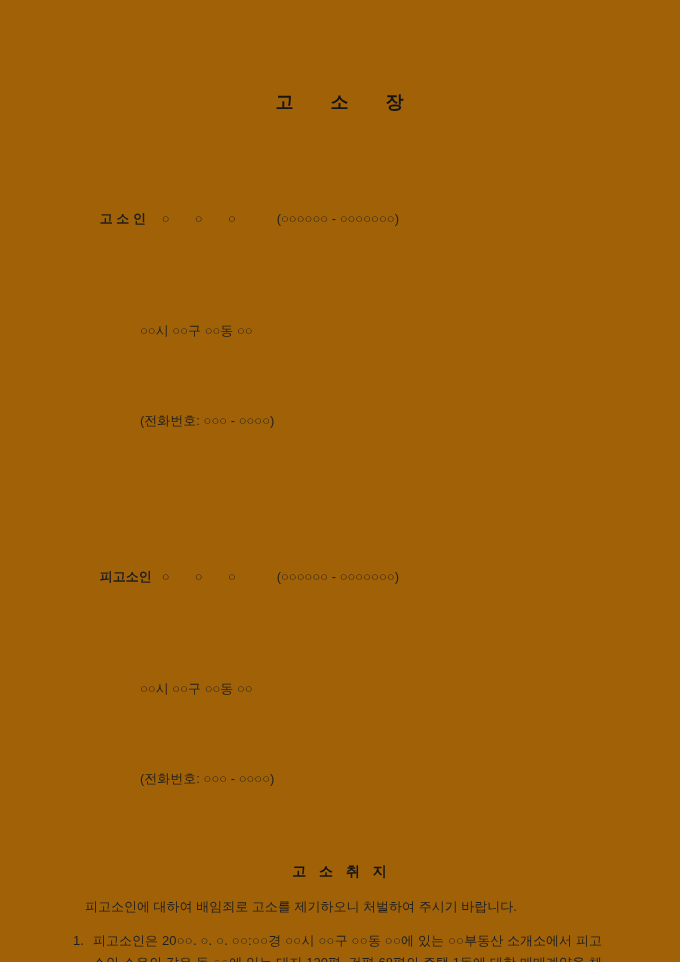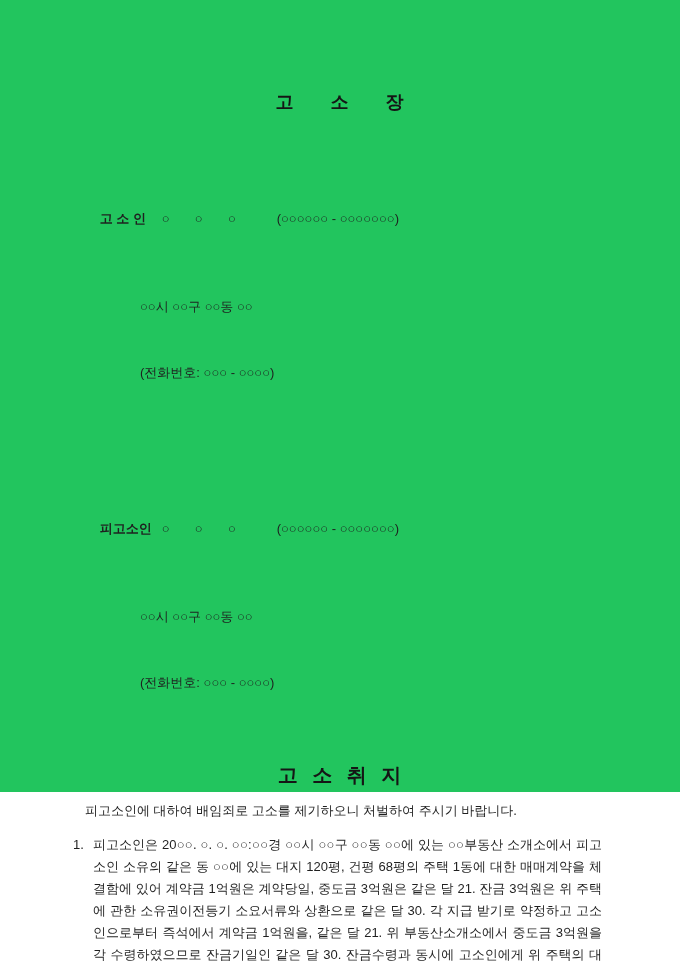--- a/index.html
+++ b/index.html
@@ -8,24 +8,24 @@
     background: #ffffff;
   }
   body {
     width: 680px;
     height: 962px;
     overflow: hidden;
   }
   .page {
     position: relative;
     width: 680px;
-    height: 792px;
+    height: 962px;
     box-sizing: border-box;
     padding: 90px 78px 0 78px;
-    background: #22c55e;
+    background: #a16207;
     color: #1f1f1f;
     font-family: "Liberation Sans", "DejaVu Sans", sans-serif;
     font-size: 13px;
     line-height: 22px;
   }
   .doc-title {
     margin: 0 0 0 0;
     text-align: center;
     font-size: 18px;
     font-weight: bold;
@@ -47,25 +47,25 @@
     width: 62px;
     white-space: pre;
     font-weight: bold;
   }
   .p-name {
     display: inline-block;
     width: 115px;
     white-space: pre;
   }
   .p-reg { white-space: pre; }
-  .p-indent { padding-left: 62px; }
+  .p-indent { padding-left: 62px; margin-top: 24px; }
   .sec-heading {
     margin: 26px 0 0 0;
     text-align: center;
-    font-size: 20px;
+    font-size: 14px;
     font-weight: bold;
     word-spacing: 7px;
     letter-spacing: 1px;
     color: #151515;
     line-height: 22px;
   }
   .body-para {
     margin: 14px 0 0 0;
     text-indent: 7px;
     text-align: justify;

